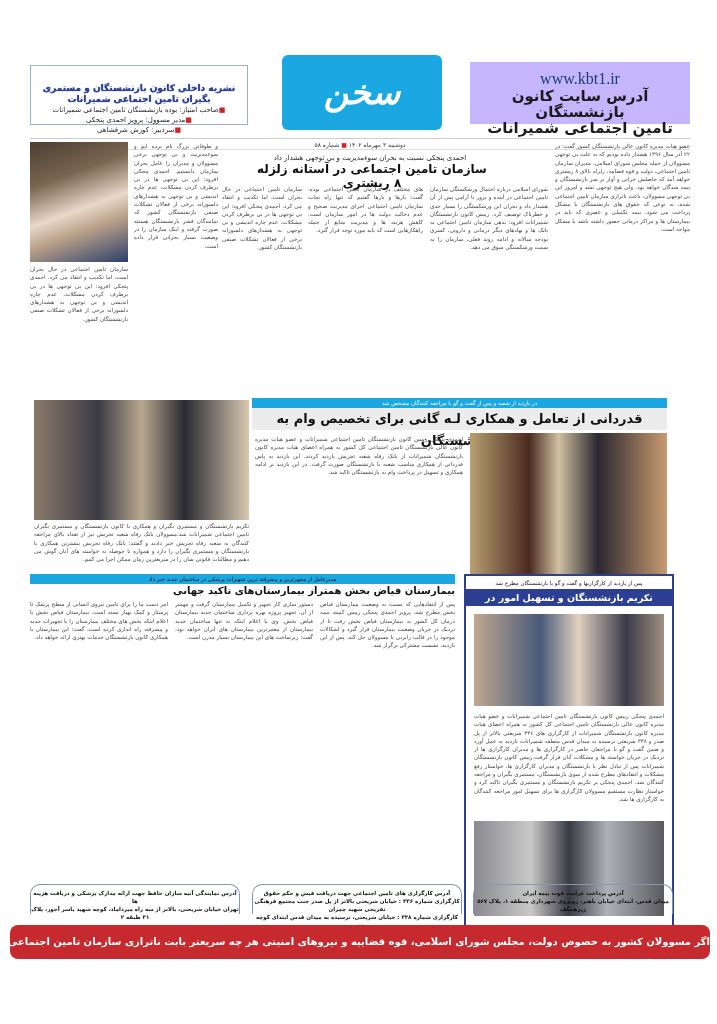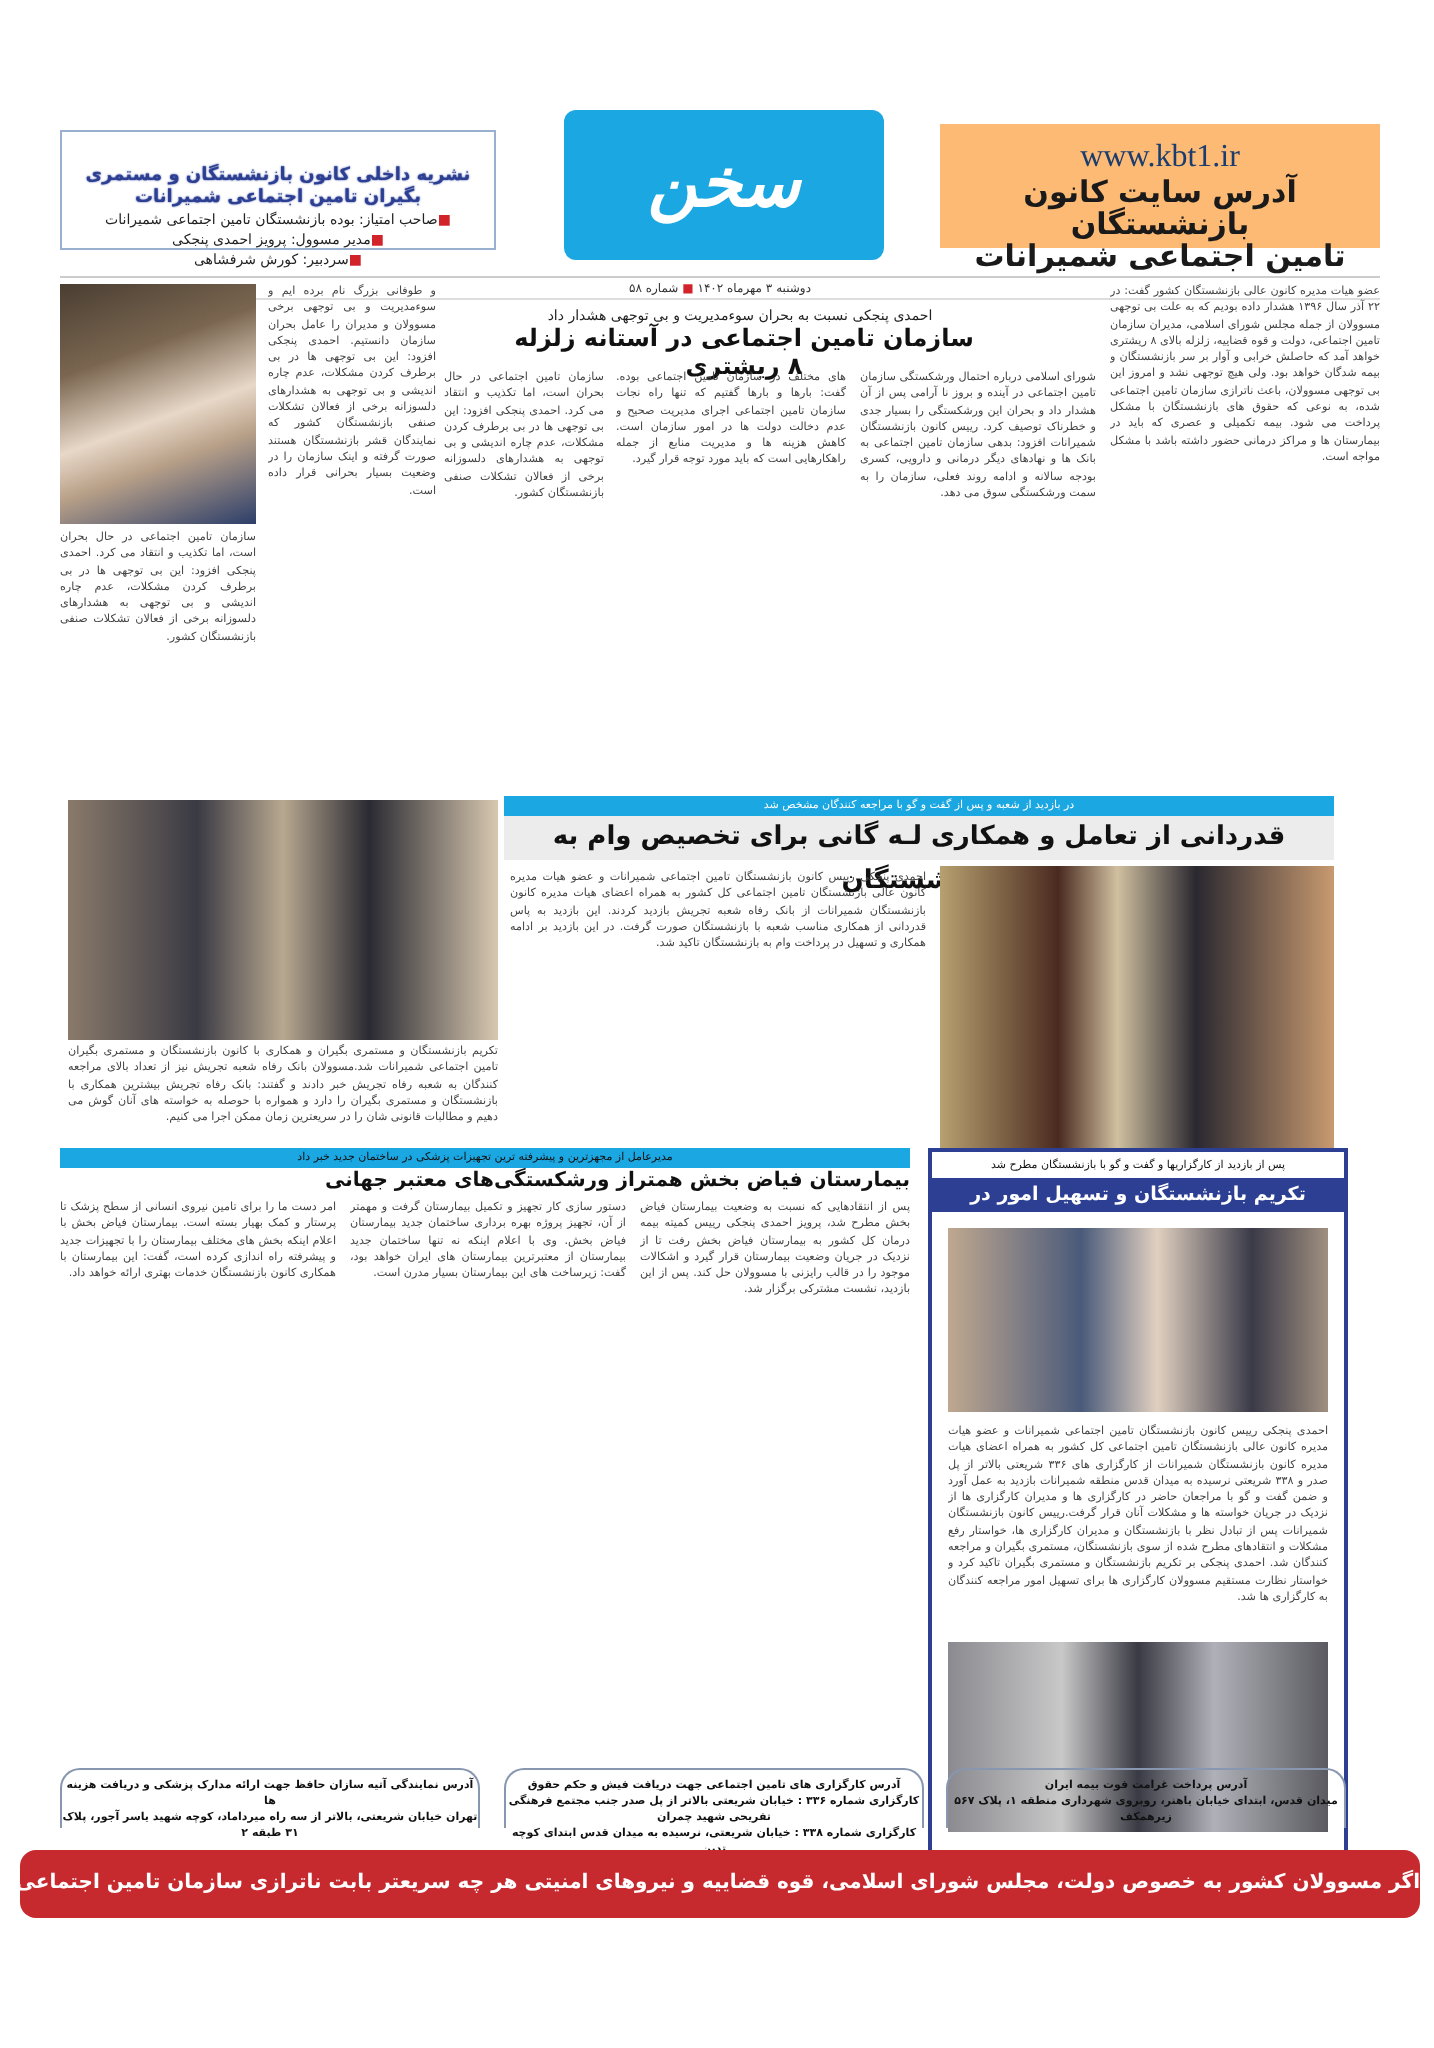--- a/index.html
+++ b/index.html
@@ -3,21 +3,21 @@
 <meta charset="utf-8">
 <style>
   * { box-sizing: border-box; margin: 0; padding: 0; }
   html, body { width: 717px; height: 1024px; background: #ffffff; overflow: hidden; }
   body { font-family: "DejaVu Sans", sans-serif; color: #222; direction: rtl; position: relative; }
 
   .page { position: absolute; left: 30px; top: 50px; width: 660px; height: 920px; }
 
   
   .mast { position: absolute; top: 0; left: 0; right: 0; height: 80px; }
-  .site-box { position: absolute; right: 0; top: 12px; width: 220px; height: 62px; background: #fdba74; text-align: center; padding-top: 8px; }
+  .site-box { position: absolute; right: 0; top: 12px; width: 220px; height: 62px; background: #c4b5fd; text-align: center; padding-top: 8px; }
   .site-url { font-family: "Liberation Serif", serif; font-size: 16px; color: #1a3d6e; direction: ltr; }
   .site-line { font-size: 15px; font-weight: bold; color: #1a1a1a; line-height: 16px; }
   .logo { position: absolute; left: 252px; top: 5px; width: 160px; height: 75px; background: #1ba7e1; border-radius: 6px; color: #fff; font-family: "DejaVu Serif", serif; font-size: 34px; font-weight: bold; text-align: center; line-height: 75px; font-style: italic; }
   .info-box { position: absolute; left: 0; top: 15px; width: 218px; height: 60px; border: 1px solid #9ab0d0; text-align: center; padding-top: 17px; }
   .info-title { font-size: 9px; font-weight: bold; color: #2c3f93; line-height: 11px; letter-spacing: -0.2px; text-shadow: 0 0 1px #2c3f93; }
   .info-line { font-size: 7px; line-height: 10px; color: #222; }
   .info-line .dot { color: #d2232a; }
 
   .dateline { position: absolute; top: 88px; left: 0; right: 0; border-top: 1px solid #ccc; border-bottom: 1px solid #ddd; height: 12px; text-align: center; font-size: 6px; line-height: 11px; color: #333; }
   .dateline .sep { color: #d2232a; }
@@ -95,21 +95,21 @@
   <div class="photo p2"></div>
   <div class="col text" style="top:472px; left:4px; width:215px; height:48px;">تکریم بازنشستگان و مستمری بگیران و همکاری با کانون بازنشستگان و مستمری بگیران تامین اجتماعی شمیرانات شد.مسوولان بانک رفاه شعبه تجریش نیز از تعداد بالای مراجعه کنندگان به شعبه رفاه تجریش خبر دادند و گفتند: بانک رفاه تجریش بیشترین همکاری با بازنشستگان و مستمری بگیران را دارد و همواره با حوصله به خواسته های آنان گوش می دهیم و مطالبات قانونی شان را در سریعترین زمان ممکن اجرا می کنیم.</div>
   <div class="a2-head">
     <div class="a2-kicker">در بازدید از شعبه و پس از گفت و گو با مراجعه کنندگان مشخص شد</div>
     <div class="a2-title">قدردانی از تعامل و همکاری لـه گانی برای تخصیص وام به بازنشستگان</div>
   </div>
   <div class="photo p3"></div>
   <div class="col text" style="top:385px; left:225px; width:208px; height:135px;">احمدی پنجکی رییس کانون بازنشستگان تامین اجتماعی شمیرانات و عضو هیات مدیره کانون عالی بازنشستگان تامین اجتماعی کل کشور به همراه اعضای هیات مدیره کانون بازنشستگان شمیرانات از بانک رفاه شعبه تجریش بازدید کردند. این بازدید به پاس قدردانی از همکاری مناسب شعبه با بازنشستگان صورت گرفت. در این بازدید بر ادامه همکاری و تسهیل در پرداخت وام به بازنشستگان تاکید شد.</div>
 
   <div class="a3-kicker">مدیرعامل از مجهزترین و پیشرفته ترین تجهیزات پزشکی در ساختمان جدید خبر داد</div>
-  <div class="a3-title">بیمارستان فیاض بخش همتراز ورشکستگی‌های معتبر جهانی</div>
+  <div class="a3-title">بیمارستان فیاض بخش همتراز بیمارستان‌های تاکید جهانی</div>
   <div class="col text" style="top:550px; left:290px; width:135px; height:278px;">پس از انتقادهایی که نسبت به وضعیت بیمارستان فیاض بخش مطرح شد، پرویز احمدی پنجکی رییس کمیته بیمه درمان کل کشور به بیمارستان فیاض بخش رفت تا از نزدیک در جریان وضعیت بیمارستان قرار گیرد و اشکالات موجود را در قالب رایزنی با مسوولان حل کند. پس از این بازدید، نشست مشترکی برگزار شد.</div>
   <div class="col text" style="top:550px; left:145px; width:138px; height:278px;">دستور سازی کار تجهیز و تکمیل بیمارستان گرفت و مهمتر از آن، تجهیز پروژه بهره برداری ساختمان جدید بیمارستان فیاض بخش. وی با اعلام اینکه نه تنها ساختمان جدید بیمارستان از معتبرترین بیمارستان های ایران خواهد بود، گفت: زیرساخت های این بیمارستان بسیار مدرن است.</div>
   <div class="col text" style="top:550px; left:0; width:138px; height:278px;">امر دست ما را برای تامین نیروی انسانی از سطح پزشک تا پرستار و کمک بهیار بسته است. بیمارستان فیاض بخش با اعلام اینکه بخش های مختلف بیمارستان را با تجهیزات جدید و پیشرفته راه اندازی کرده است، گفت: این بیمارستان با همکاری کانون بازنشستگان خدمات بهتری ارائه خواهد داد.</div>
 
   <div class="a4-box">
     <div class="a4-kicker">پس از بازدید از کارگزاریها و گفت و گو با بازنشستگان مطرح شد</div>
     <div class="a4-title">تکریم بازنشستگان و تسهیل امور در کارگزاری ها</div>
     <div class="photo p4"></div>
     <div class="text" style="position:absolute; top:136px; left:8px; width:190px; height:104px;">احمدی پنجکی رییس کانون بازنشستگان تامین اجتماعی شمیرانات و عضو هیات مدیره کانون عالی بازنشستگان تامین اجتماعی کل کشور به همراه اعضای هیات مدیره کانون بازنشستگان شمیرانات از کارگزاری های ۳۳۶ شریعتی بالاتر از پل صدر و ۳۳۸ شریعتی نرسیده به میدان قدس منطقه شمیرانات بازدید به عمل آورد و ضمن گفت و گو با مراجعان حاضر در کارگزاری ها و مدیران کارگزاری ها از نزدیک در جریان خواسته ها و مشکلات آنان قرار گرفت.رییس کانون بازنشستگان شمیرانات پس از تبادل نظر با بازنشستگان و مدیران کارگزاری ها، خواستار رفع مشکلات و انتقادهای مطرح شده از سوی بازنشستگان، مستمری بگیران و مراجعه کنندگان شد. احمدی پنجکی بر تکریم بازنشستگان و مستمری بگیران تاکید کرد و خواستار نظارت مستقیم مسوولان کارگزاری ها برای تسهیل امور مراجعه کنندگان به کارگزاری ها شد.</div>
     <div class="photo p5"></div>

